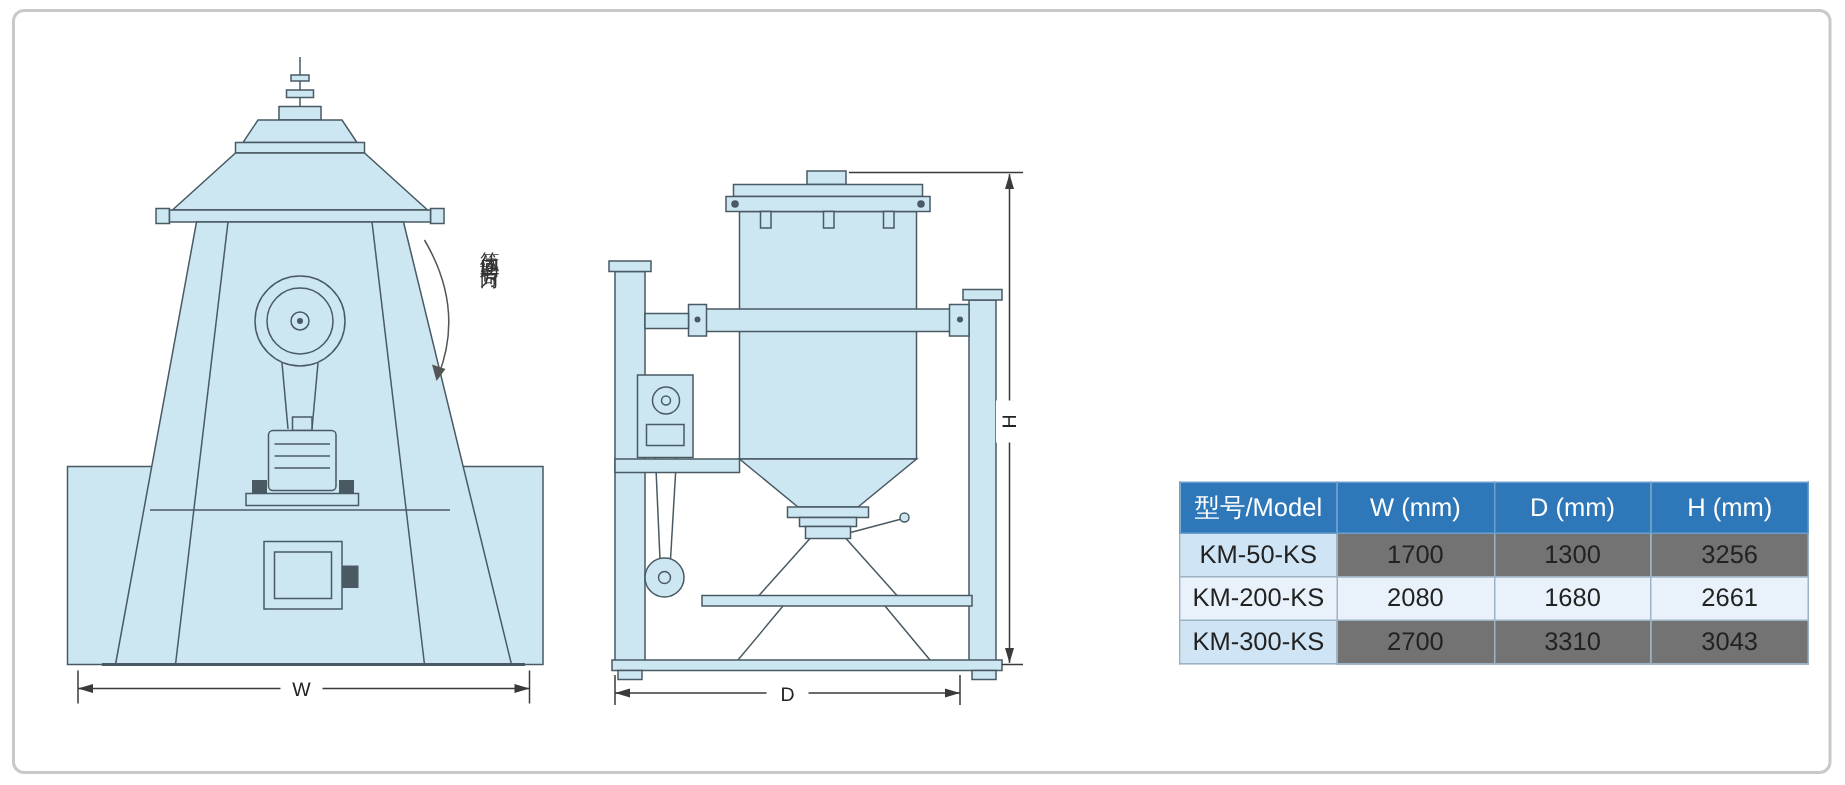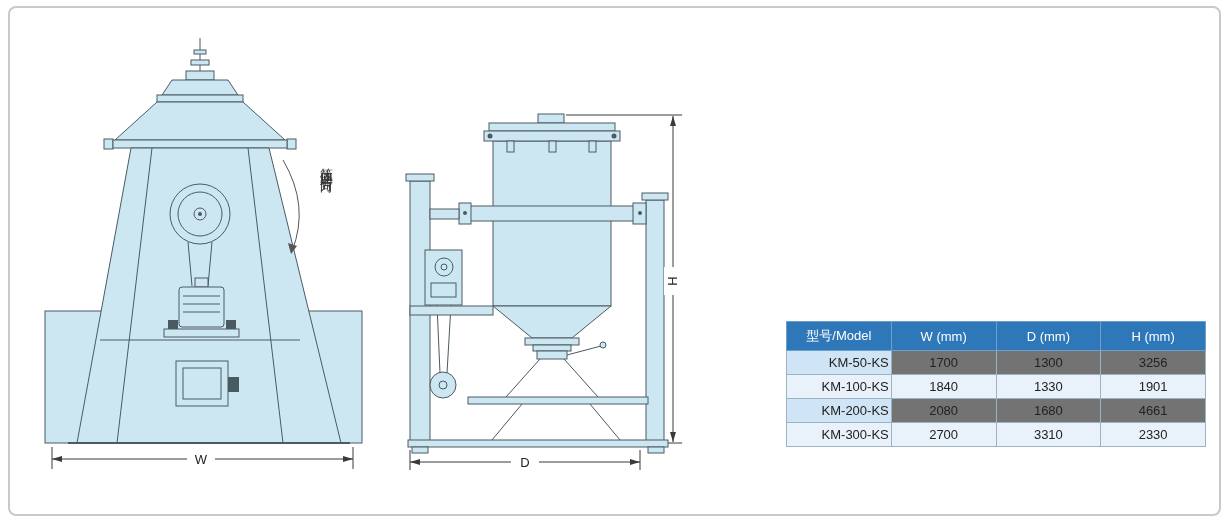--- a/index.html
+++ b/index.html
@@ -27,30 +27,30 @@
   .dimfill { fill: #3a3a3a; }
   .dimtext { font: 13px "Liberation Sans", "DejaVu Sans", sans-serif; fill: #222; text-anchor: middle; }
 
   .rot-label {
     position: absolute; left: 317px; top: 157px;
     writing-mode: vertical-rl; text-orientation: upright;
     font-size: 13px; letter-spacing: 2.5px; color: #333;
   }
 
   .spec-table-wrap { position: absolute; left: 786px; top: 321px; width: 420px; }
-  table { width: 100%; border-collapse: collapse; table-layout: fixed; font-size: 13px; color: #222; }
+  table { width: 100%; border-collapse: collapse; table-layout: fixed; font-size: 17px; color: #222; }
   th {
     background: var(--table-header-bg, #2e77b8);
     color: var(--table-header-text, #ffffff);
     font-weight: normal; padding: 5px 2px;
     border: 1px solid #6d9fcc;
   }
   td { border: 1px solid #9bb3c5; text-align: center; padding: 4px 2px; background: #737373; }
   tbody tr:nth-child(even) td { background: var(--alt-row-bg, #e9f2fa); }
-  tbody td.model { background: var(--model-col-bg, #cfe4f4); text-align: right; }
+  tbody td.model { background: var(--model-col-bg, #cfe4f4); }
 </style>
 </head>
 <body>
 
 <div class="frame"></div>
 
 <svg class="drawing" viewBox="0 0 1230 523" xmlns="http://www.w3.org/2000/svg">
 
   <g>
 
@@ -200,32 +200,26 @@
         </tr>
     </thead>
     <tbody>
         <tr>
           <td class="model">KM-50-KS</td>
           <td class="num">1700</td>
           <td class="num">1300</td>
           <td class="num">3256</td>
         </tr>
         <tr>
-          <td class="model">KM-100-KS</td>
-          <td class="num">1840</td>
-          <td class="num">1330</td>
-          <td class="num">1901</td>
-        </tr>
-        <tr>
           <td class="model">KM-200-KS</td>
           <td class="num">2080</td>
           <td class="num">1680</td>
-          <td class="num">4661</td>
+          <td class="num">2661</td>
         </tr>
         <tr>
           <td class="model">KM-300-KS</td>
           <td class="num">2700</td>
           <td class="num">3310</td>
-          <td class="num">2330</td>
+          <td class="num">3043</td>
         </tr>
       </tbody>
   </table>
 </div>
 
 </body></html>

